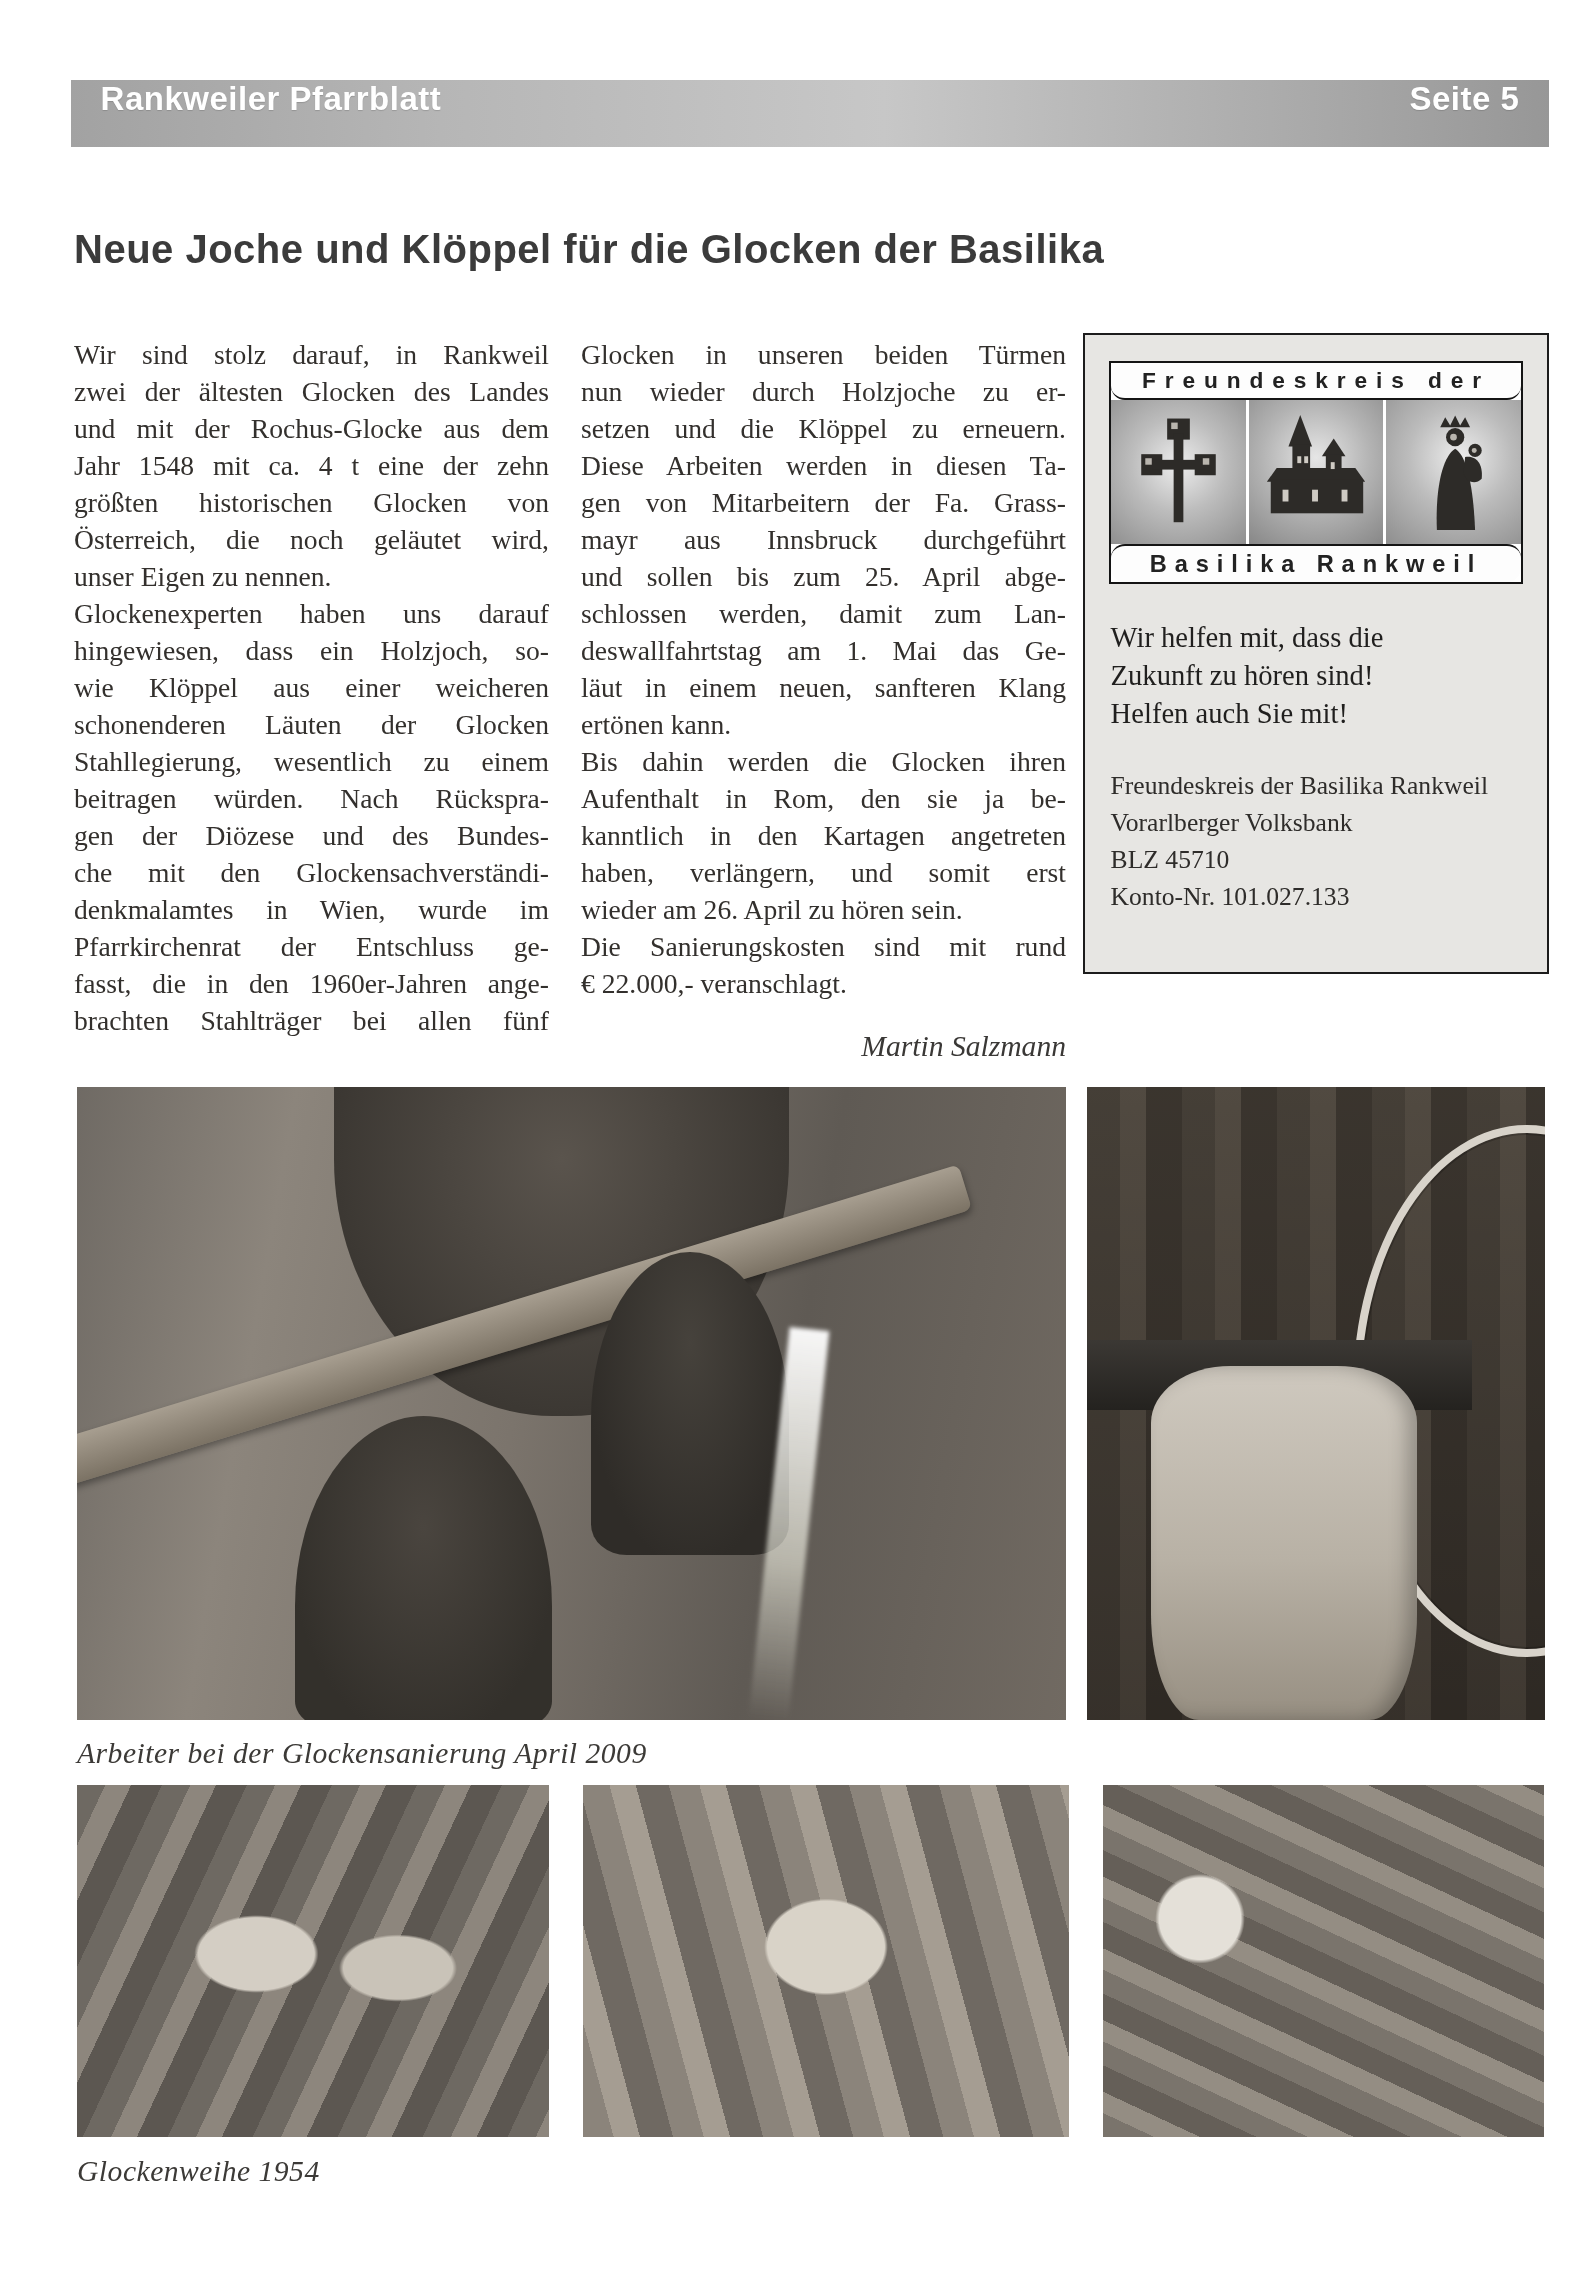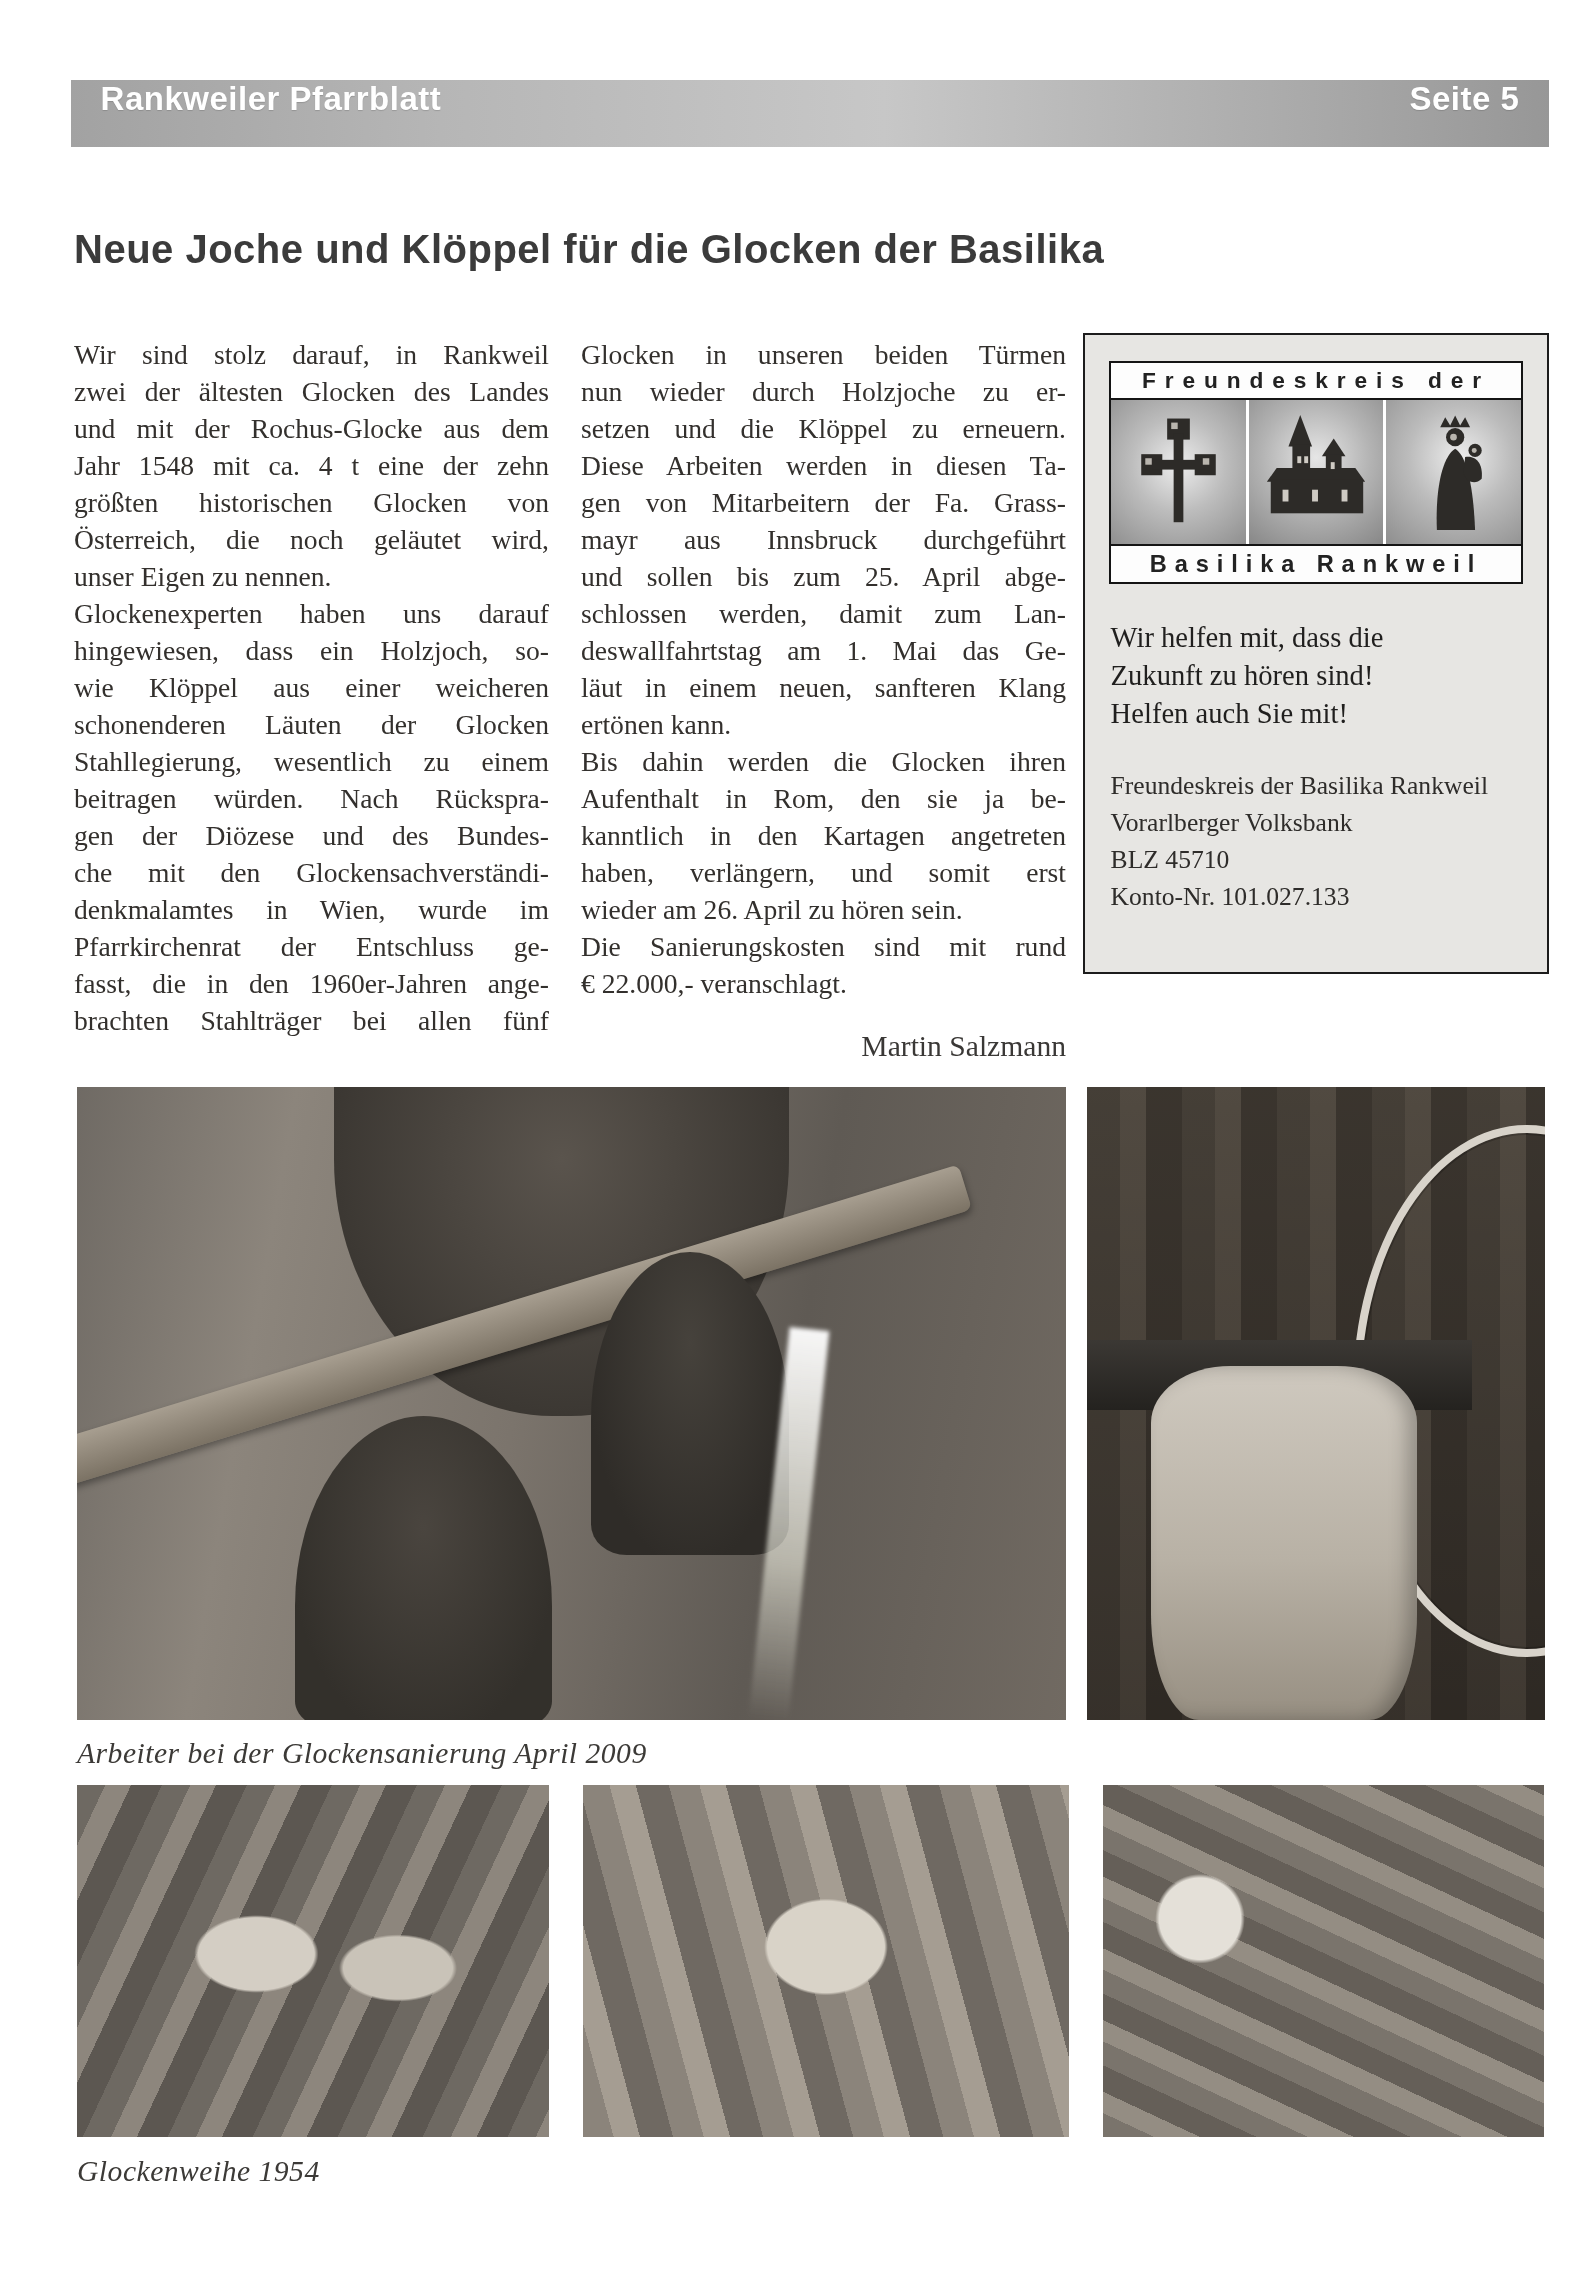--- a/index.html
+++ b/index.html
@@ -22,34 +22,34 @@
     font-family:"Liberation Sans", sans-serif;font-weight:bold;font-size:40px;
     color:#3b3b3b;letter-spacing:0.5px;
   }
   
   .textcol{position:absolute;top:336px;font-size:27.6px;line-height:37px;color:#33302d;}
   .col1{left:74px;width:475px;}
   .col2{left:581px;width:485px;}
   .tl{text-align:justify;text-align-last:justify;white-space:nowrap;overflow:visible;}
   .tl-end{text-align-last:left;}
   .signature{
-    margin-top:25.6px;text-align:right;font-size:29.6px;color:#3a3836;
+    margin-top:25.6px;text-align:right;font-style:italic;font-size:29.6px;color:#3a3836;
     font-family:"Liberation Serif", serif;
   }
   
   .sidebar-box{
     position:absolute;left:1083px;top:333px;width:466px;height:641px;
     border:2px solid #1c1c1c;background:#e7e6e3;box-sizing:border-box;
   }
   .logo{
     margin:25.6px 23.6px 0 23.6px;border:2px solid #141414;background:#ffffff;
   }
   .logo-band{
     font-family:"Liberation Sans", sans-serif;font-weight:bold;color:#222;
-    text-align:center;background:#fdfdfd;
+    text-align:center;background:#fdfdfd;border-radius:14px;
   }
   .logo-band-top{font-size:22.7px;letter-spacing:8.9px;padding:4.9px 0 3.9px 0;border-bottom:2px solid #141414;}
   .logo-band-bottom{font-size:23.6px;letter-spacing:7.9px;padding:4.9px 0 3.9px 0;border-top:2px solid #141414;}
   .logo-panels{display:flex;height:144px;background:#ffffff;}
   .logo-panel{flex:1;position:relative;display:flex;align-items:center;justify-content:center;}
   .logo-panel + .logo-panel{border-left:3px solid #ffffff;}
   .panel-cross{background:radial-gradient(circle at 50% 45%, #ededed 0%, #bdbdbd 45%, #8f8f8f 100%);}
   .panel-church{background:radial-gradient(circle at 50% 40%, #e6e6e6 0%, #b3b3b3 50%, #878787 100%);}
   .panel-madonna{background:radial-gradient(circle at 55% 40%, #ededed 0%, #bcbcbc 45%, #8e8e8e 100%);}
   .appeal{

